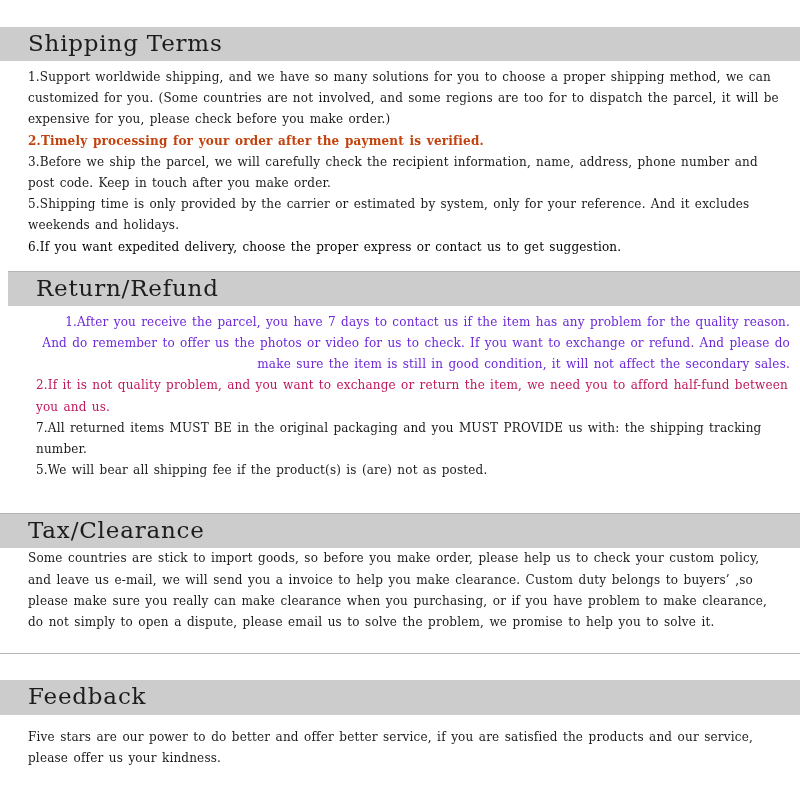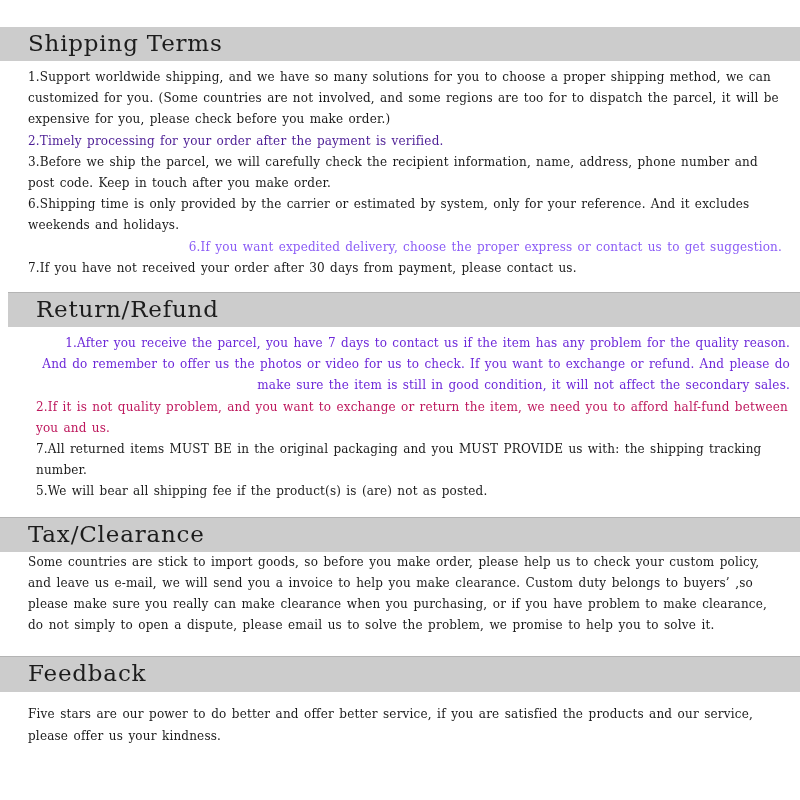--- a/index.html
+++ b/index.html
@@ -80,41 +80,40 @@
   }
 
   
   .sec-shipping .section-body  { padding-top: 6px;  padding-bottom: 4px; }
   .sec-return   .section-body  { padding-top: 6px;  padding-bottom: 6px; }
   .sec-tax      .section-body  { padding-top: 0; padding-bottom: 10px; }
   .sec-feedback .section-body  { padding-top: 12px; padding-bottom: 8px; }
 
   .sec-shipping { margin-top: 27px; }
   .sec-return   { margin-top: 9px; margin-left: 8px; }
-  .sec-tax      { margin-top: 8px; }
+  .sec-tax      { margin-top: 26px; }
   .sec-feedback { margin-top: 10px; }
 
-  .sec-feedback .section-header { padding-bottom: 5px; }
+  .sec-feedback .section-header { padding-bottom: 5px; margin-top: 26px; }
 </style>
 </head>
 <body>
 
 <div class="page" style="background: rgb(255, 255, 255);">
 
   <div class="section sec-shipping">
     <div class="section-header" style="background: rgb(204, 204, 204);">
       <span class="section-title">Shipping Terms</span>
     </div>
     <div class="section-body">
       <p class="para" style="color: rgb(26, 26, 26);">1.Support worldwide shipping, and we have so many solutions for you to choose a proper shipping method, we can customized for you. (Some countries are not involved, and some regions are too for to dispatch the parcel, it will be expensive for you, please check before you make order.)</p>
-      <p class="para" style="color: #4c1d95;">2.Timely processing for your order after the payment is verified.</p>
+      <p class="para" style="color: #c2410c; font-weight: bold;">2.Timely processing for your order after the payment is verified.</p>
       <p class="para" style="color: rgb(26, 26, 26);">3.Before we ship the parcel, we will carefully check the recipient information, name, address, phone number and post code. Keep in touch after you make order.</p>
-      <p class="para" style="color: rgb(26, 26, 26);">6.Shipping time is only provided by the carrier or estimated by system, only for your reference. And it excludes weekends and holidays.</p>
-      <p class="para" style="color: #8b5cf6; text-align: right;">6.If you want expedited delivery, choose the proper express or contact us to get suggestion.</p>
-      <p class="para" style="color: rgb(26, 26, 26);">7.If you have not received your order after 30 days from payment, please contact us.</p>
+      <p class="para" style="color: rgb(26, 26, 26);">5.Shipping time is only provided by the carrier or estimated by system, only for your reference. And it excludes weekends and holidays.</p>
+      <p class="para" style="color: #000000;">6.If you want expedited delivery, choose the proper express or contact us to get suggestion.</p>
     </div>
   </div>
 
   <div class="section sec-return">
     <div class="section-rule" style="background: rgb(180, 180, 180);"></div>
     <div class="section-header" style="background: rgb(204, 204, 204);">
       <span class="section-title">Return/Refund</span>
     </div>
     <div class="section-body">
       <p class="para" style="color: #6d28d9; text-align: right;">1.After you receive the parcel, you have 7 days to contact us if the item has any problem for the quality reason. And do remember to offer us the photos or video for us to check. If you want to exchange or refund. And please do make sure the item is still in good condition, it will not affect the secondary sales.</p>

